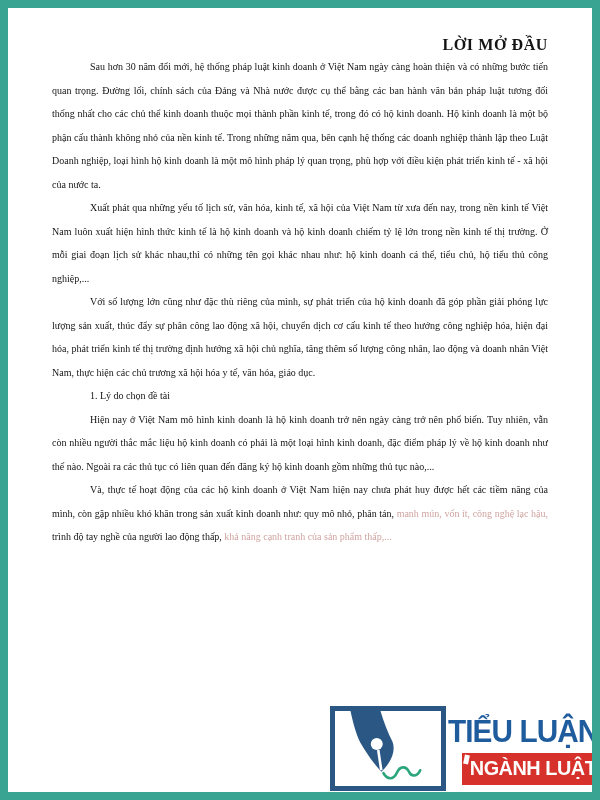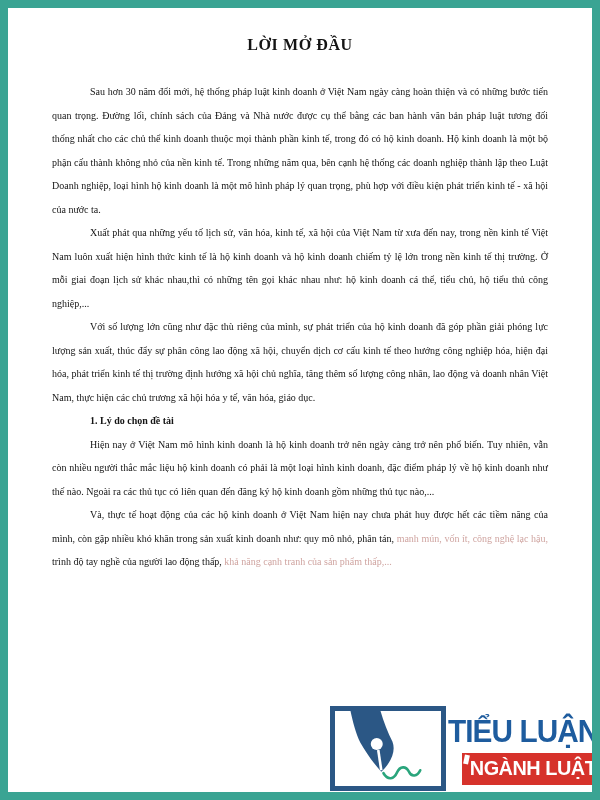--- a/index.html
+++ b/index.html
@@ -12,33 +12,33 @@
     font-family:"Liberation Serif", serif;
     color:#141414;
     overflow:hidden;
   }
   .content {
     position:absolute;
     top:28px; left:44px;
     width:496px;
   }
   .doc-title {
-    text-align:center;
+    text-align:right;
     font-weight:700;
     font-size:16px;
     letter-spacing:0.6px;
-    margin-bottom:26px;
+    margin-bottom:1px;
   }
   .para {
     text-align:justify;
     text-indent:38px;
     font-size:10px;
     line-height:23.5px;
   }
-  .heading { font-weight:700; }
+  .heading { font-weight:400; }
   .faded { color:#cfa4a0; }
 
   
   .pen-box {
     position:absolute;
     left:322px; top:698px;
     width:116px; height:85px;
     background:#ffffff;
     border:5px solid #2b5785;
     z-index:6;

